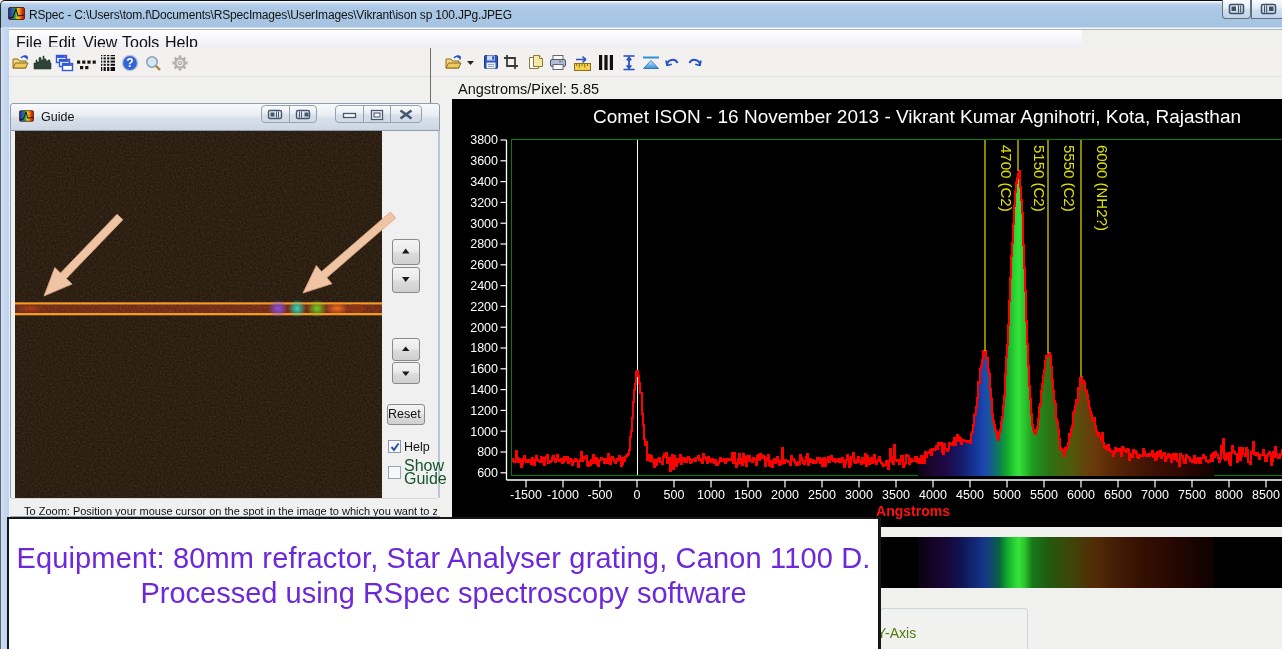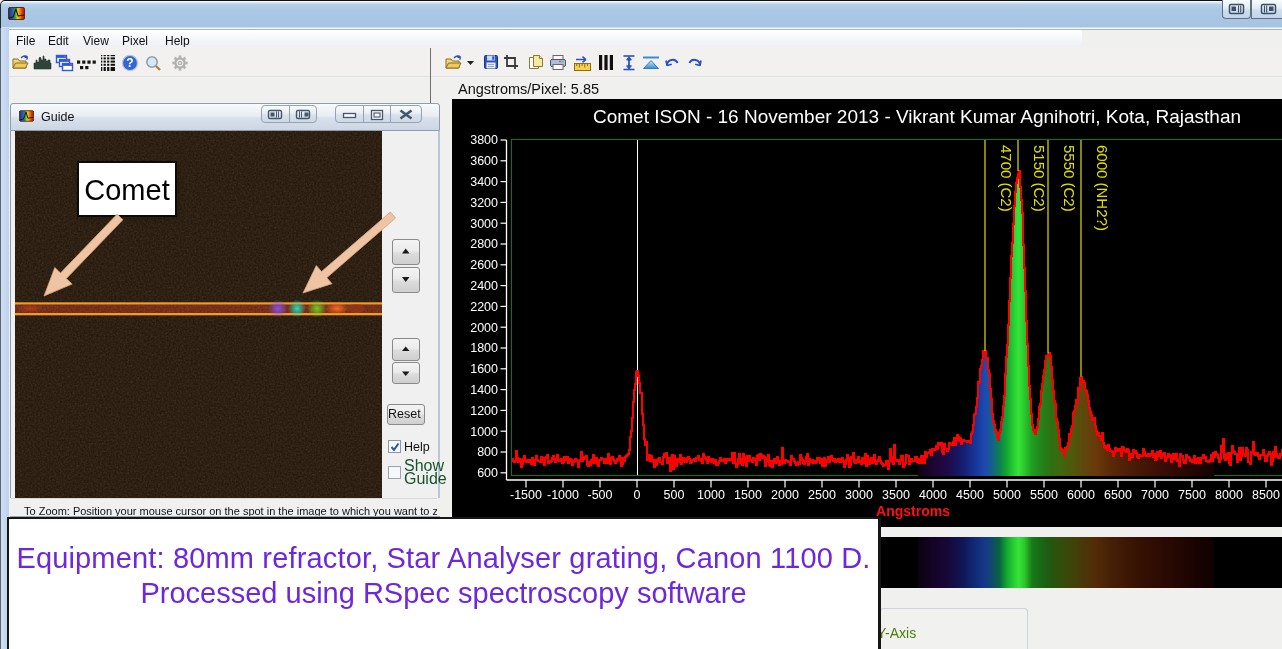--- a/index.html
+++ b/index.html
@@ -1,21 +1,21 @@
 <!DOCTYPE html>
 <html><head><meta charset="utf-8"><style>
 *{margin:0;padding:0;box-sizing:border-box}
 html,body{width:1282px;height:649px;overflow:hidden}
 #root{position:relative;width:1282px;height:649px;background:#f0f0ee;font-family:"Liberation Sans",sans-serif;overflow:hidden}
 .abs{position:absolute}
 
 #titlebar{left:0;top:0;width:1282px;height:30px;background:linear-gradient(180deg,#ffffff 0px,#e8f0f9 1px,#b9d1ec 3px,#abc8e5 8px,#a6c4e2 26px,#eef4fa 27px,#ffffff 28px,#5d6771 29px,#525c66 30px);border-top:1px solid #0e0e12;border-left:1px solid #2a2a28;border-radius:5px 0 0 0}
 #titletxt{left:29px;top:8px;font-size:12px;color:#131313;white-space:nowrap;letter-spacing:-0.18px}
 #leftborder{left:0;top:28px;width:9px;height:621px;background:linear-gradient(90deg,#5d6670 0,#5d6670 1px,#cfdff3 1px,#bcd2ee 9px)}
-#menubar{left:9px;top:30px;width:1073px;height:17px;background:linear-gradient(180deg,#ffffff,#edeff5);font-size:12px;color:#101010}
+#menubar{left:9px;top:30px;width:1073px;height:17px;background:linear-gradient(180deg,#ffffff,#edeff5);font-size:16px;color:#101010}
 .mi{position:absolute;top:4px}
 #toolbar{left:9px;top:47px;width:1273px;height:30px;background:#f2f1ef;border-bottom:1px solid #e2e1df}
 #vsep{left:430px;top:48px;width:1px;height:478px;background:#6e6e6e}
 #angpix{left:458px;top:81px;font-size:14.5px;color:#101010}
 
 #chart{left:452px;top:99px}
 #stripsvg{left:452px;top:537px}
 #graystrip{left:431px;top:526px;width:851px;height:11px;background:#f0f0ee}
 #belowstrip{left:431px;top:588px;width:851px;height:61px;background:#f0f0ee}
 #yaxpanel{left:880px;top:608px;width:148px;height:41px;border:1px solid #ccd4dc;border-bottom:none;border-radius:4px 4px 0 0;background:#f1f1ef}
@@ -63,26 +63,27 @@
       <line x1="12.7" y1="3.5" x2="12.7" y2="10.5" stroke-width="1.1"></line>
     </svg>
 <div class="abs" style="left:1251px;top:0;width:31px;height:19px;background:linear-gradient(180deg,#f6fafd 0%,#e3edf7 45%,#cfdeee 55%,#c2d4ea 100%);border-left:1px solid #61707f;border-bottom:1px solid #61707f"></div>
 <svg class="abs" style="left:1260px;top:2px" width="17" height="15" viewBox="0 0 17 15" fill="none" stroke="#3e4e64">
       <rect x="1.5" y="2.5" width="14" height="9" rx="1.5" stroke-width="1.5"></rect>
       <rect x="9" y="4.5" width="4.5" height="4.5" fill="#3e4e64" stroke="none"></rect>
       <line x1="4.5" y1="3.5" x2="4.5" y2="10.5" stroke-width="1.1"></line>
       <line x1="6.7" y1="3.5" x2="6.7" y2="10.5" stroke-width="1.1"></line>
     </svg>
 
+<div class="abs" id="titletxt">RSpec - C:\Users\tom.f\Documents\RSpecImages\UserImages\Vikrant\ison sp 100.JPg.JPEG</div>
 <div class="abs" id="leftborder"></div>
 <div class="abs" id="menubar">
  <span class="mi" style="left:7px">File</span>
  <span class="mi" style="left:39px">Edit</span>
  <span class="mi" style="left:74px">View</span>
- <span class="mi" style="left:113px">Pixel</span>
+ <span class="mi" style="left:113px">Tools</span>
  <span class="mi" style="left:156px">Help</span>
 </div>
 <div class="abs" id="toolbar"></div>
 <svg class="abs" style="left:9px;top:50px" width="891" height="27" viewBox="0 0 891 27">
       <g transform="translate(0,4)">
         <g transform="translate(3,1)">
           <path d="M1,13 L1,4 L6,4 L7.5,6 L14,6 L14,13 Z" fill="#f3d77a" stroke="#8a6d1d" stroke-width="1"></path>
           <path d="M1,13 L3.5,8 L16,8 L13.5,13 Z" fill="#edc95e" stroke="#8a6d1d" stroke-width="1"></path>
           <path d="M9,3 C11,0.5 14,0.5 15.5,2 M15.5,2 L12.5,2.3 M15.5,2 L14.8,4.6" fill="none" stroke="#2a50c8" stroke-width="1.4"></path>
         </g>
@@ -492,17 +493,16 @@
 <div class="abs" style="left:404px;top:459px;font-size:16px;color:#14532d;line-height:13px">Show<br>Guide</div>
 <div class="abs" id="tozoom">
       <span id="tozoomtxt">To Zoom: Position your mouse cursor on the spot in the image to which you want to zoom.</span>
     </div>
 <div class="abs" style="left:10px;top:516px;width:430px;height:2px;background:#9aa6b4"></div>
 
 <div class="abs" id="eqbox">
  <div class="l1">Equipment: 80mm refractor, Star Analyser grating, Canon 1100 D.</div>
  <div class="l2">Processed using RSpec spectroscopy software</div>
 </div>
-<div class="note abs" id="noteComet">Comet</div>
 <svg class="abs" id="arrows" width="1282" height="649" viewBox="0 0 1282 649">
 <polygon points="117.1,214.2 60.5,273.0 54.8,267.5 44.0,296.0 72.1,284.1 66.3,278.6 122.9,219.8" fill="#eec4a4" stroke="#d8a37e" stroke-width="0.8"></polygon>
 <polygon points="390.4,212.0 321.5,271.6 316.3,265.6 303.0,293.0 332.0,283.7 326.8,277.7 395.6,218.0" fill="#eec4a4" stroke="#d8a37e" stroke-width="0.8"></polygon>
 </svg>
 </div>
 </body></html>

